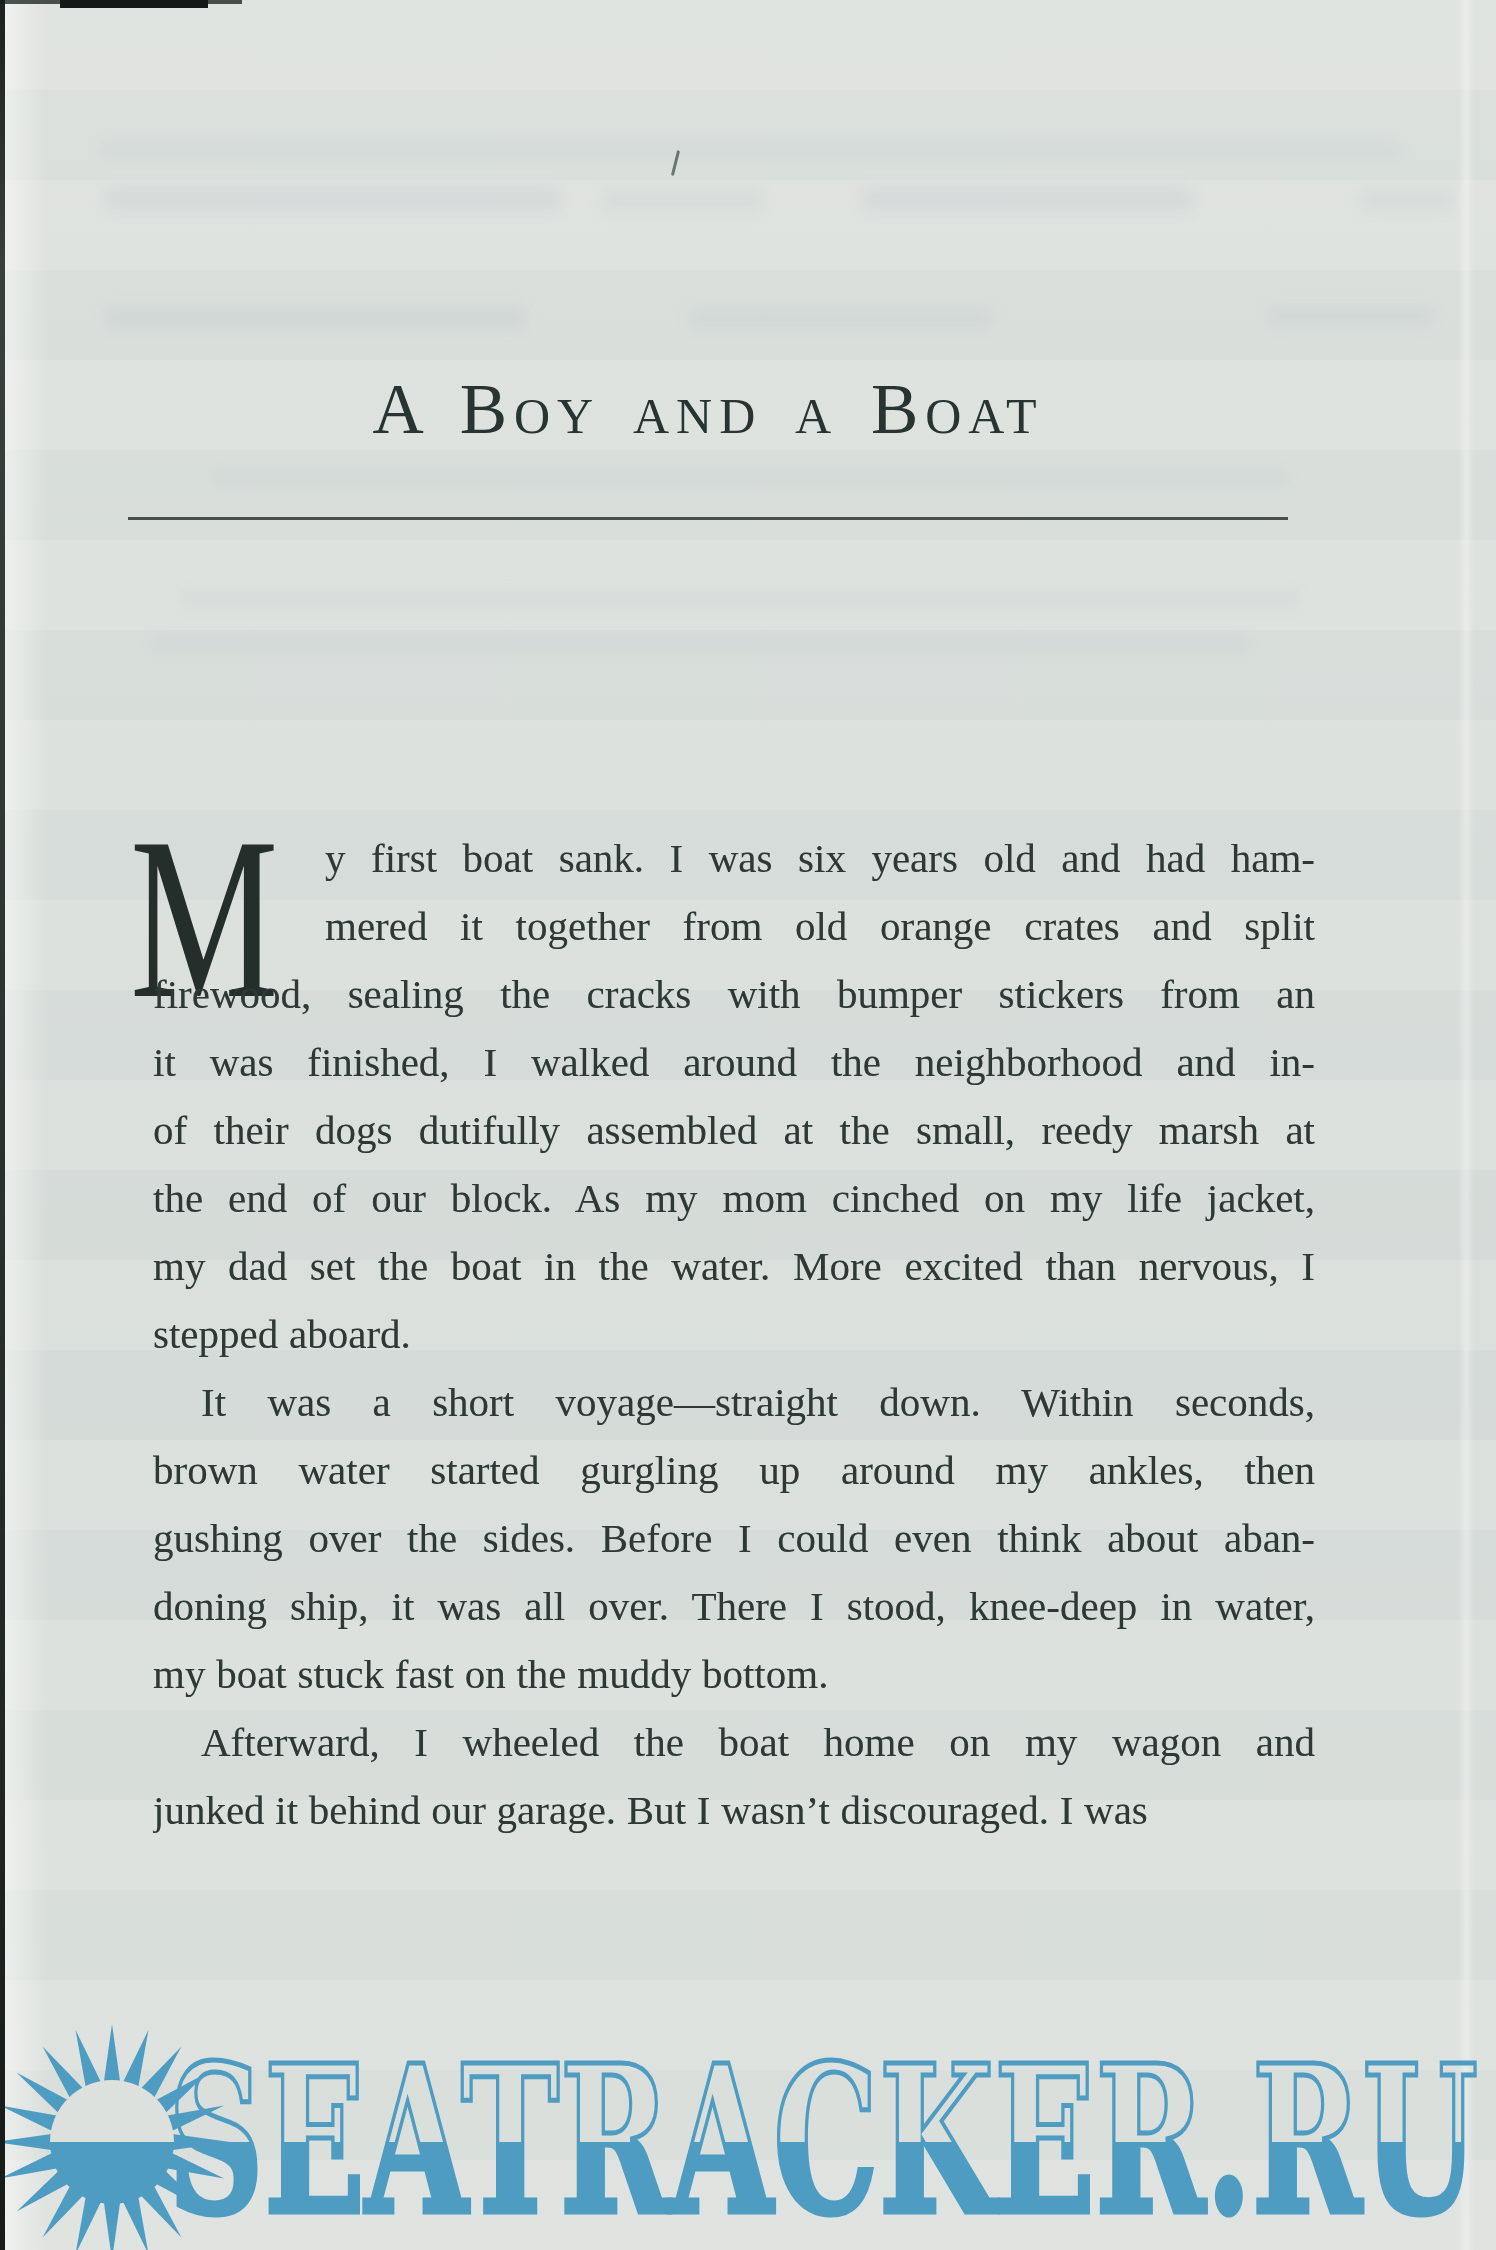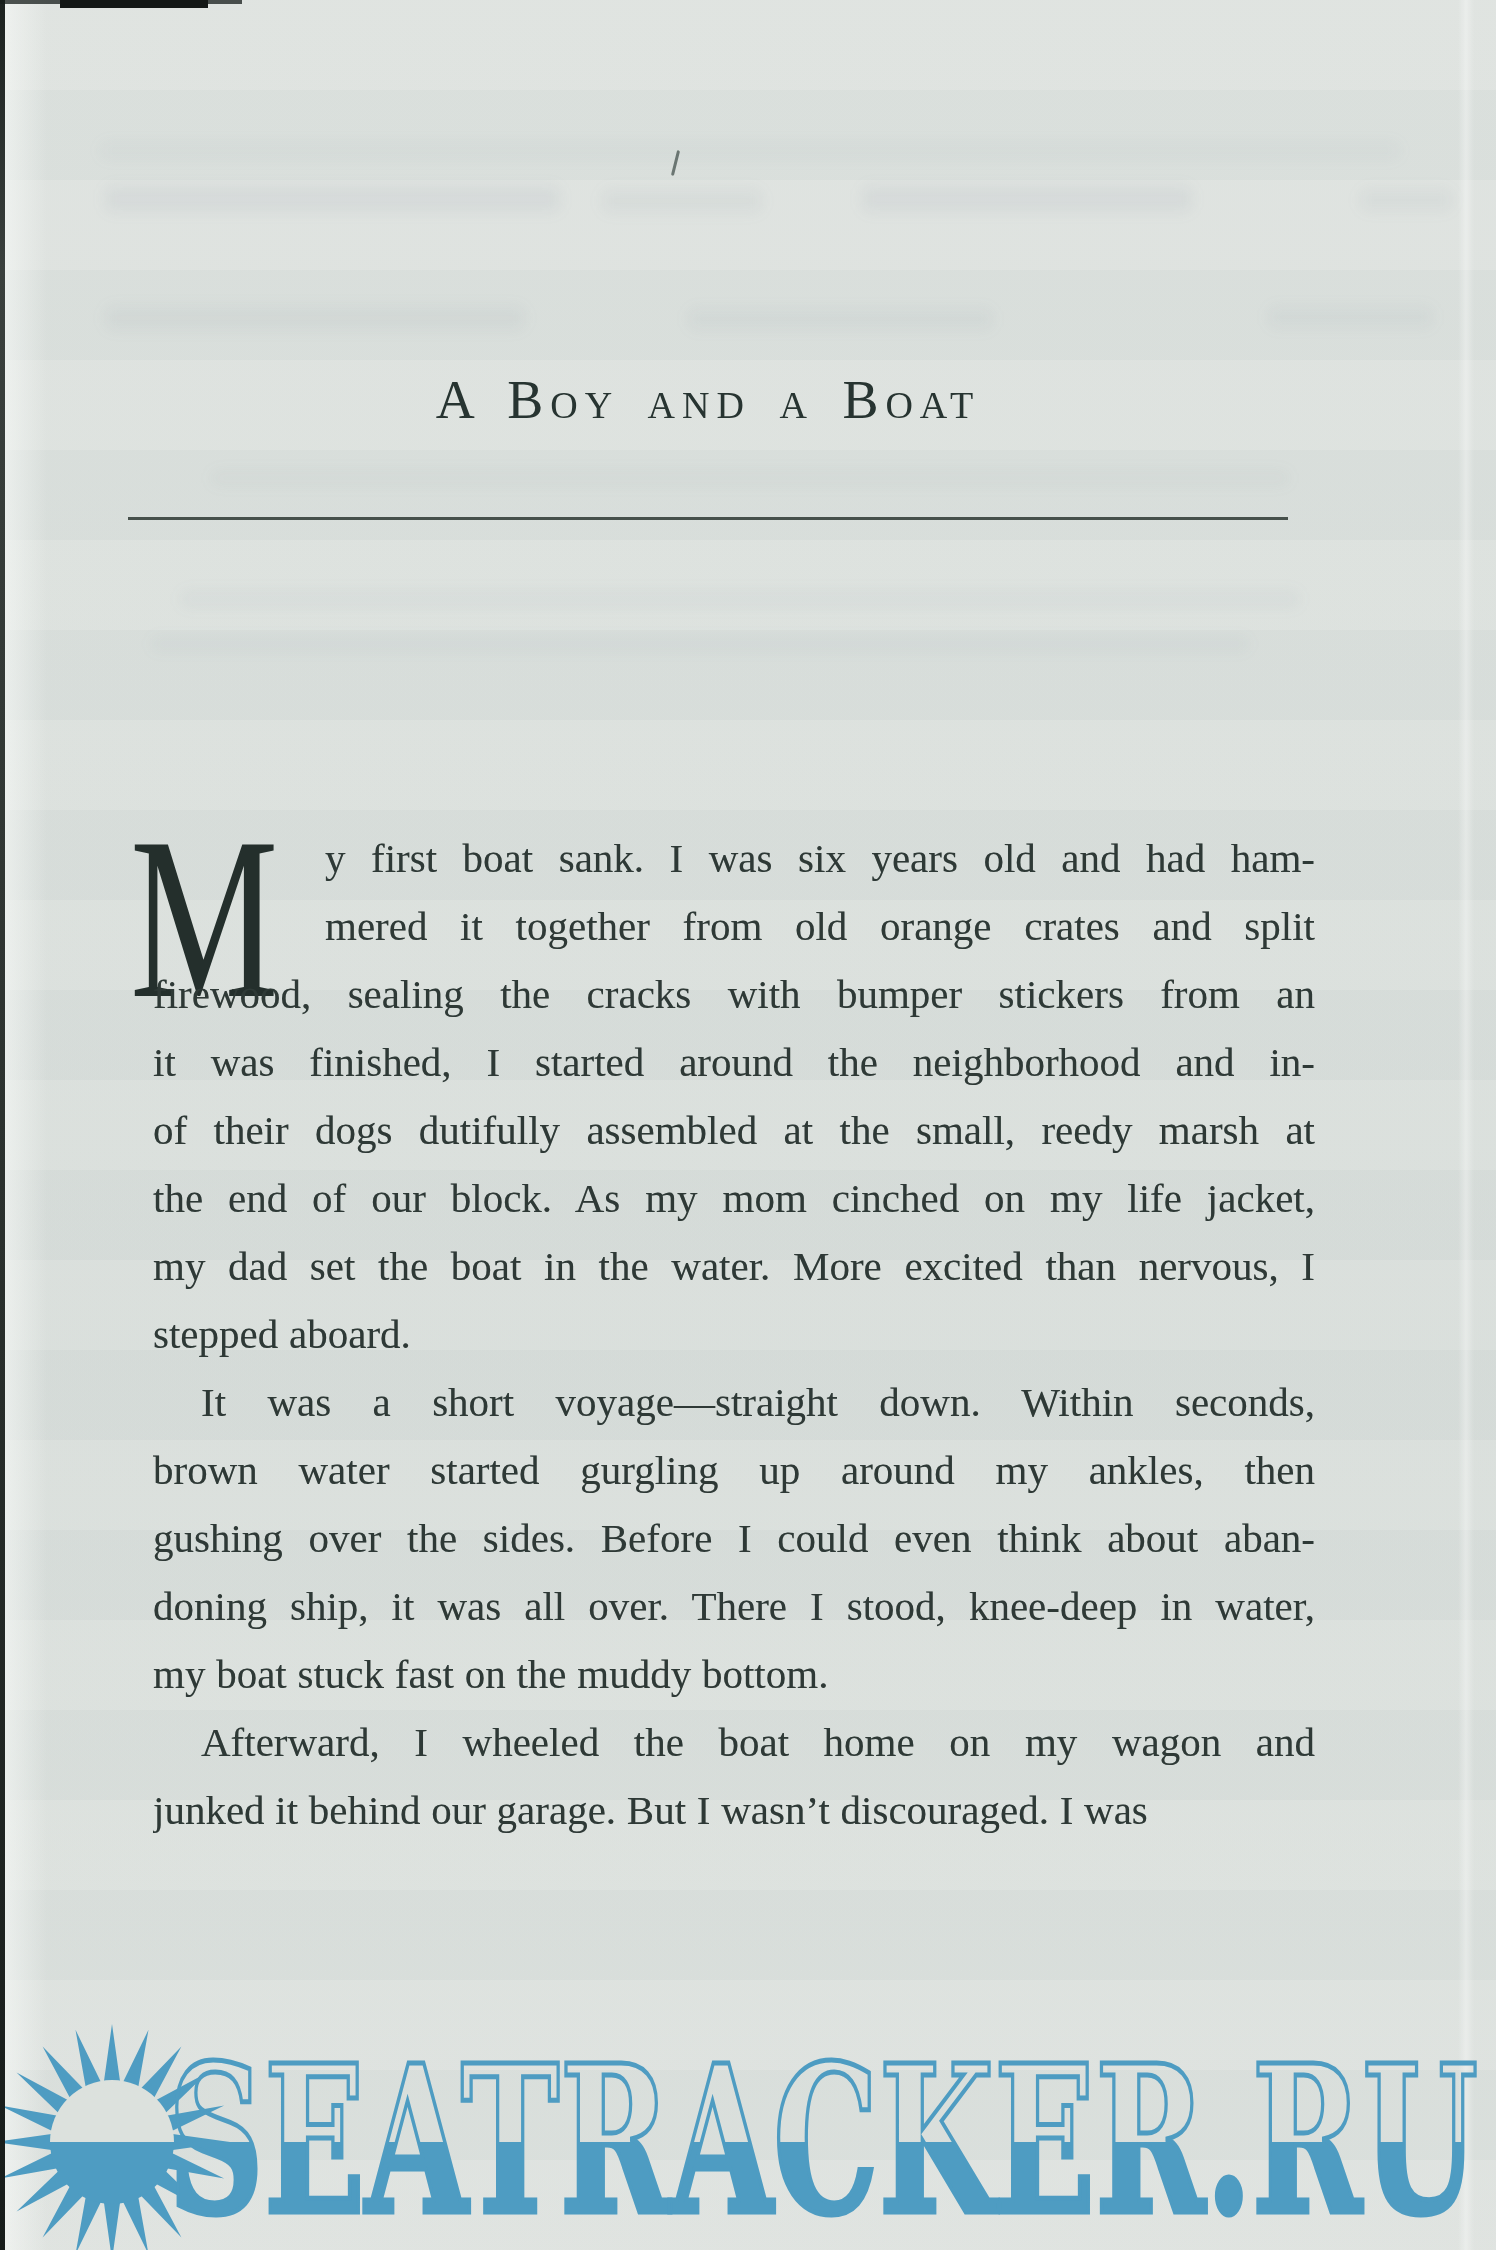--- a/index.html
+++ b/index.html
@@ -32,21 +32,21 @@
   
   .ghost{position:absolute;filter:blur(7px);border-radius:8px;pointer-events:none;}
 
   .scratch{position:absolute;left:674px;top:150px;width:3px;height:26px;background:#46534f;
     border-radius:3px;transform:rotate(14deg);opacity:.75;}
 
   
   .chapter-title{
     position:absolute;left:128px;top:372px;width:1160px;
     text-align:center;
-    font-size:54px;line-height:1.05;
+    font-size:71px;line-height:1.05;
     font-variant-caps:small-caps;
     letter-spacing:7px;word-spacing:8px;
     color:#273431;
   }
   .title-rule{position:absolute;left:128px;top:517px;width:1160px;height:3px;
     background:#39433f;opacity:.92;}
 
   
   .body-col{
     position:absolute;left:130px;top:824px;width:1162px;height:1230px;
@@ -102,21 +102,21 @@
 
   <div class="chapter-title">A Boy and a Boat</div>
   <div class="title-rule"></div>
 
   <div class="drop-cap">M</div>
 
   <div class="body-col">
     <div class="line hang">y first boat sank. I was six years old and had ham-</div>
     <div class="line hang">mered it together from old orange crates and split</div>
     <div class="line">firewood, sealing the cracks with bumper stickers from an</div>
-    <div class="line">it was finished, I started around the neighborhood and in-</div>
+    <div class="line">it was finished, I walked around the neighborhood and in-</div>
 
     <div class="line">of their dogs dutifully assembled at the small, reedy marsh at</div>
     <div class="line">the end of our block. As my mom cinched on my life jacket,</div>
     <div class="line">my dad set the boat in the water. More excited than nervous, I</div>
     <div class="line pl">stepped aboard.</div>
 
     <div class="line ind">It was a short voyage—straight down. Within seconds,</div>
     <div class="line">brown water started gurgling up around my ankles, then</div>
     <div class="line">gushing over the sides. Before I could even think about aban-</div>
     <div class="line">doning ship, it was all over. There I stood, knee-deep in water,</div>

